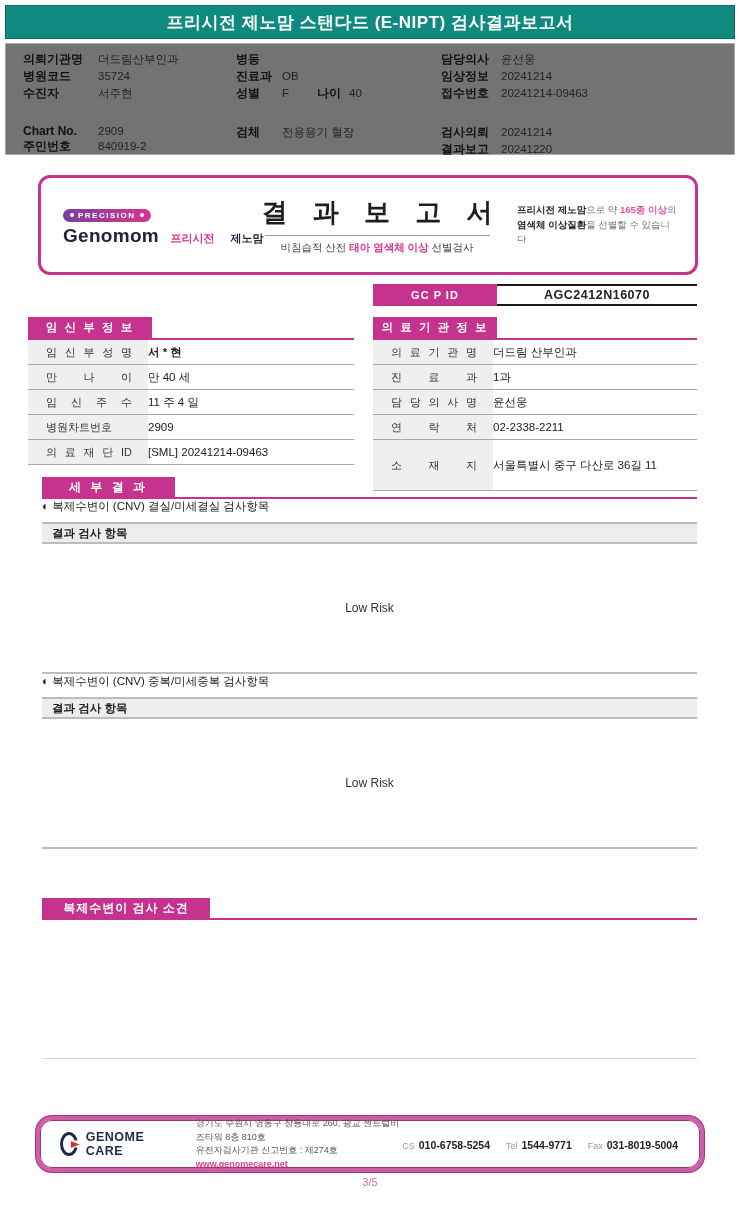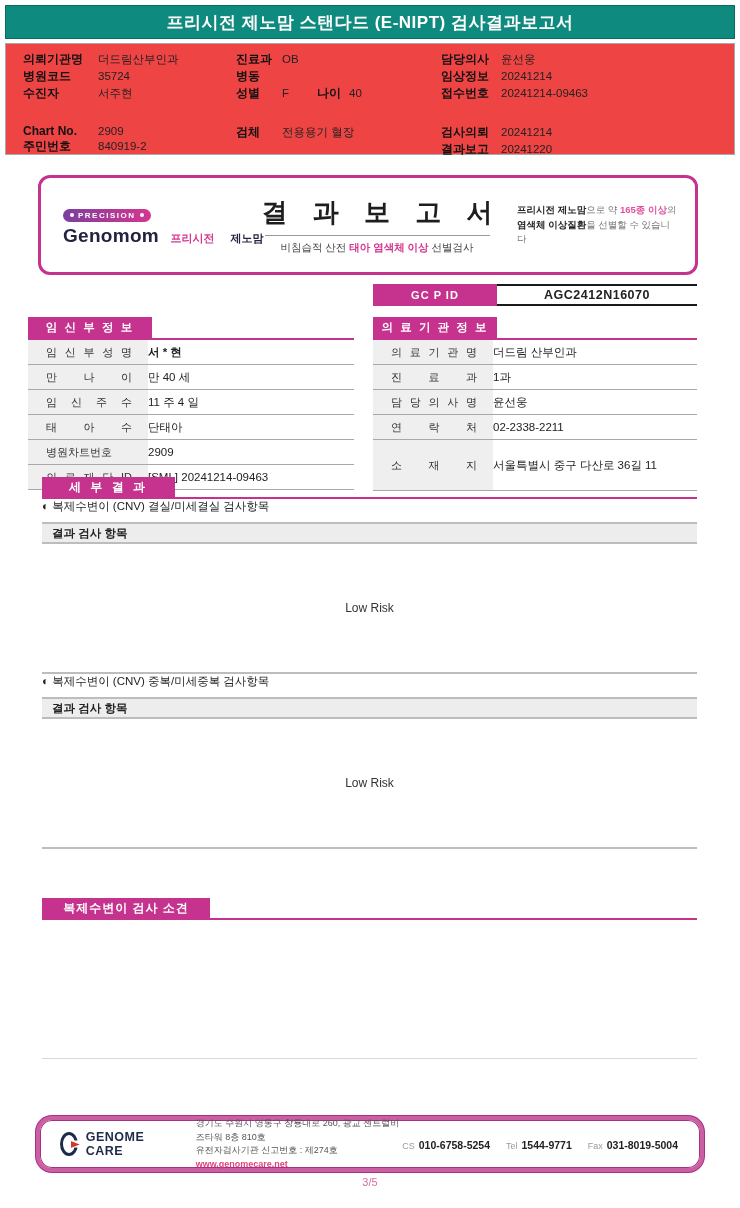--- a/index.html
+++ b/index.html
@@ -7,21 +7,21 @@
   body { font-family:"Liberation Sans","DejaVu Sans",sans-serif; color:#222; }
   .page { position:relative; width:740px; height:1208px; background:#fff; overflow:hidden; }
 
   
   .banner { position:absolute; top:5px; left:5px; width:730px; height:34px;
     background:#0E8A7E; color:#fff; font-size:17px; font-weight:bold;
     text-align:center; line-height:34px; letter-spacing:0.5px; border:1px solid #0a6b62; }
 
   
   .patient-panel { position:absolute; top:43px; left:5px; width:730px; height:112px;
-    border:1px solid #a9a9a9; background:#ef4444; display:flex; padding:7px 0 16px 17px; }
+    border:1px solid #a9a9a9; background:#737373; display:flex; padding:7px 0 16px 17px; }
   .ph-col { display:flex; flex-direction:column; }
   .ph-col1 { width:213px; } .ph-col2 { width:205px; } .ph-col3 { flex:1; }
   .ph-row { display:flex; align-items:baseline; height:19px; font-size:11.5px; }
   .ph-row.gap { margin-top:22px; }
   .ph-label { font-weight:bold; font-size:12px; color:#111; }
   .ph-col1 .ph-label { width:75px; }
   .ph-col2 .ph-label { width:46px; }
   .ph-col3 .ph-label { width:60px; }
   .ph-value { color:#222; }
   .ph-inline2 { margin-left:28px; width:32px !important; }
@@ -133,26 +133,26 @@
         <span class="ph-label">Chart No.</span>
         <span class="ph-value">2909</span>
       </div>
       <div class="ph-row">
         <span class="ph-label">주민번호</span>
         <span class="ph-value">840919-2</span>
       </div>
     </div>
     <div class="ph-col ph-col2">
       <div class="ph-row">
+        <span class="ph-label">병동</span>
+        <span class="ph-value"></span>
+      </div>
+      <div class="ph-row">
         <span class="ph-label">진료과</span>
         <span class="ph-value">OB</span>
-      </div>
-      <div class="ph-row">
-        <span class="ph-label">병동</span>
-        <span class="ph-value"></span>
       </div>
       <div class="ph-row">
         <span class="ph-label">성별</span>
         <span class="ph-value">F</span>
         <span class="ph-label ph-inline2">나이</span>
         <span class="ph-value">40</span>
       </div>
       <div class="ph-row gap">
         <span class="ph-label">검체</span>
         <span class="ph-value">전용용기 혈장</span>
@@ -227,26 +227,20 @@
       <div class="t-value">만 40 세</div>
     </div>
     <div class="t-row">
       <div class="t-label">
           <span>임 신 주 수</span>
         </div>
       <div class="t-value">11 주 4 일</div>
     </div>
     <div class="t-row">
       <div class="t-label">
-          <span>태 아 수</span>
-        </div>
-      <div class="t-value">단태아</div>
-    </div>
-    <div class="t-row">
-      <div class="t-label">
           <span>병원차트번호</span>
         </div>
       <div class="t-value">2909</div>
     </div>
     <div class="t-row">
       <div class="t-label">
           <span>의 료 재 단 ID</span>
         </div>
       <div class="t-value">[SML] 20241214-09463</div>
     </div>

